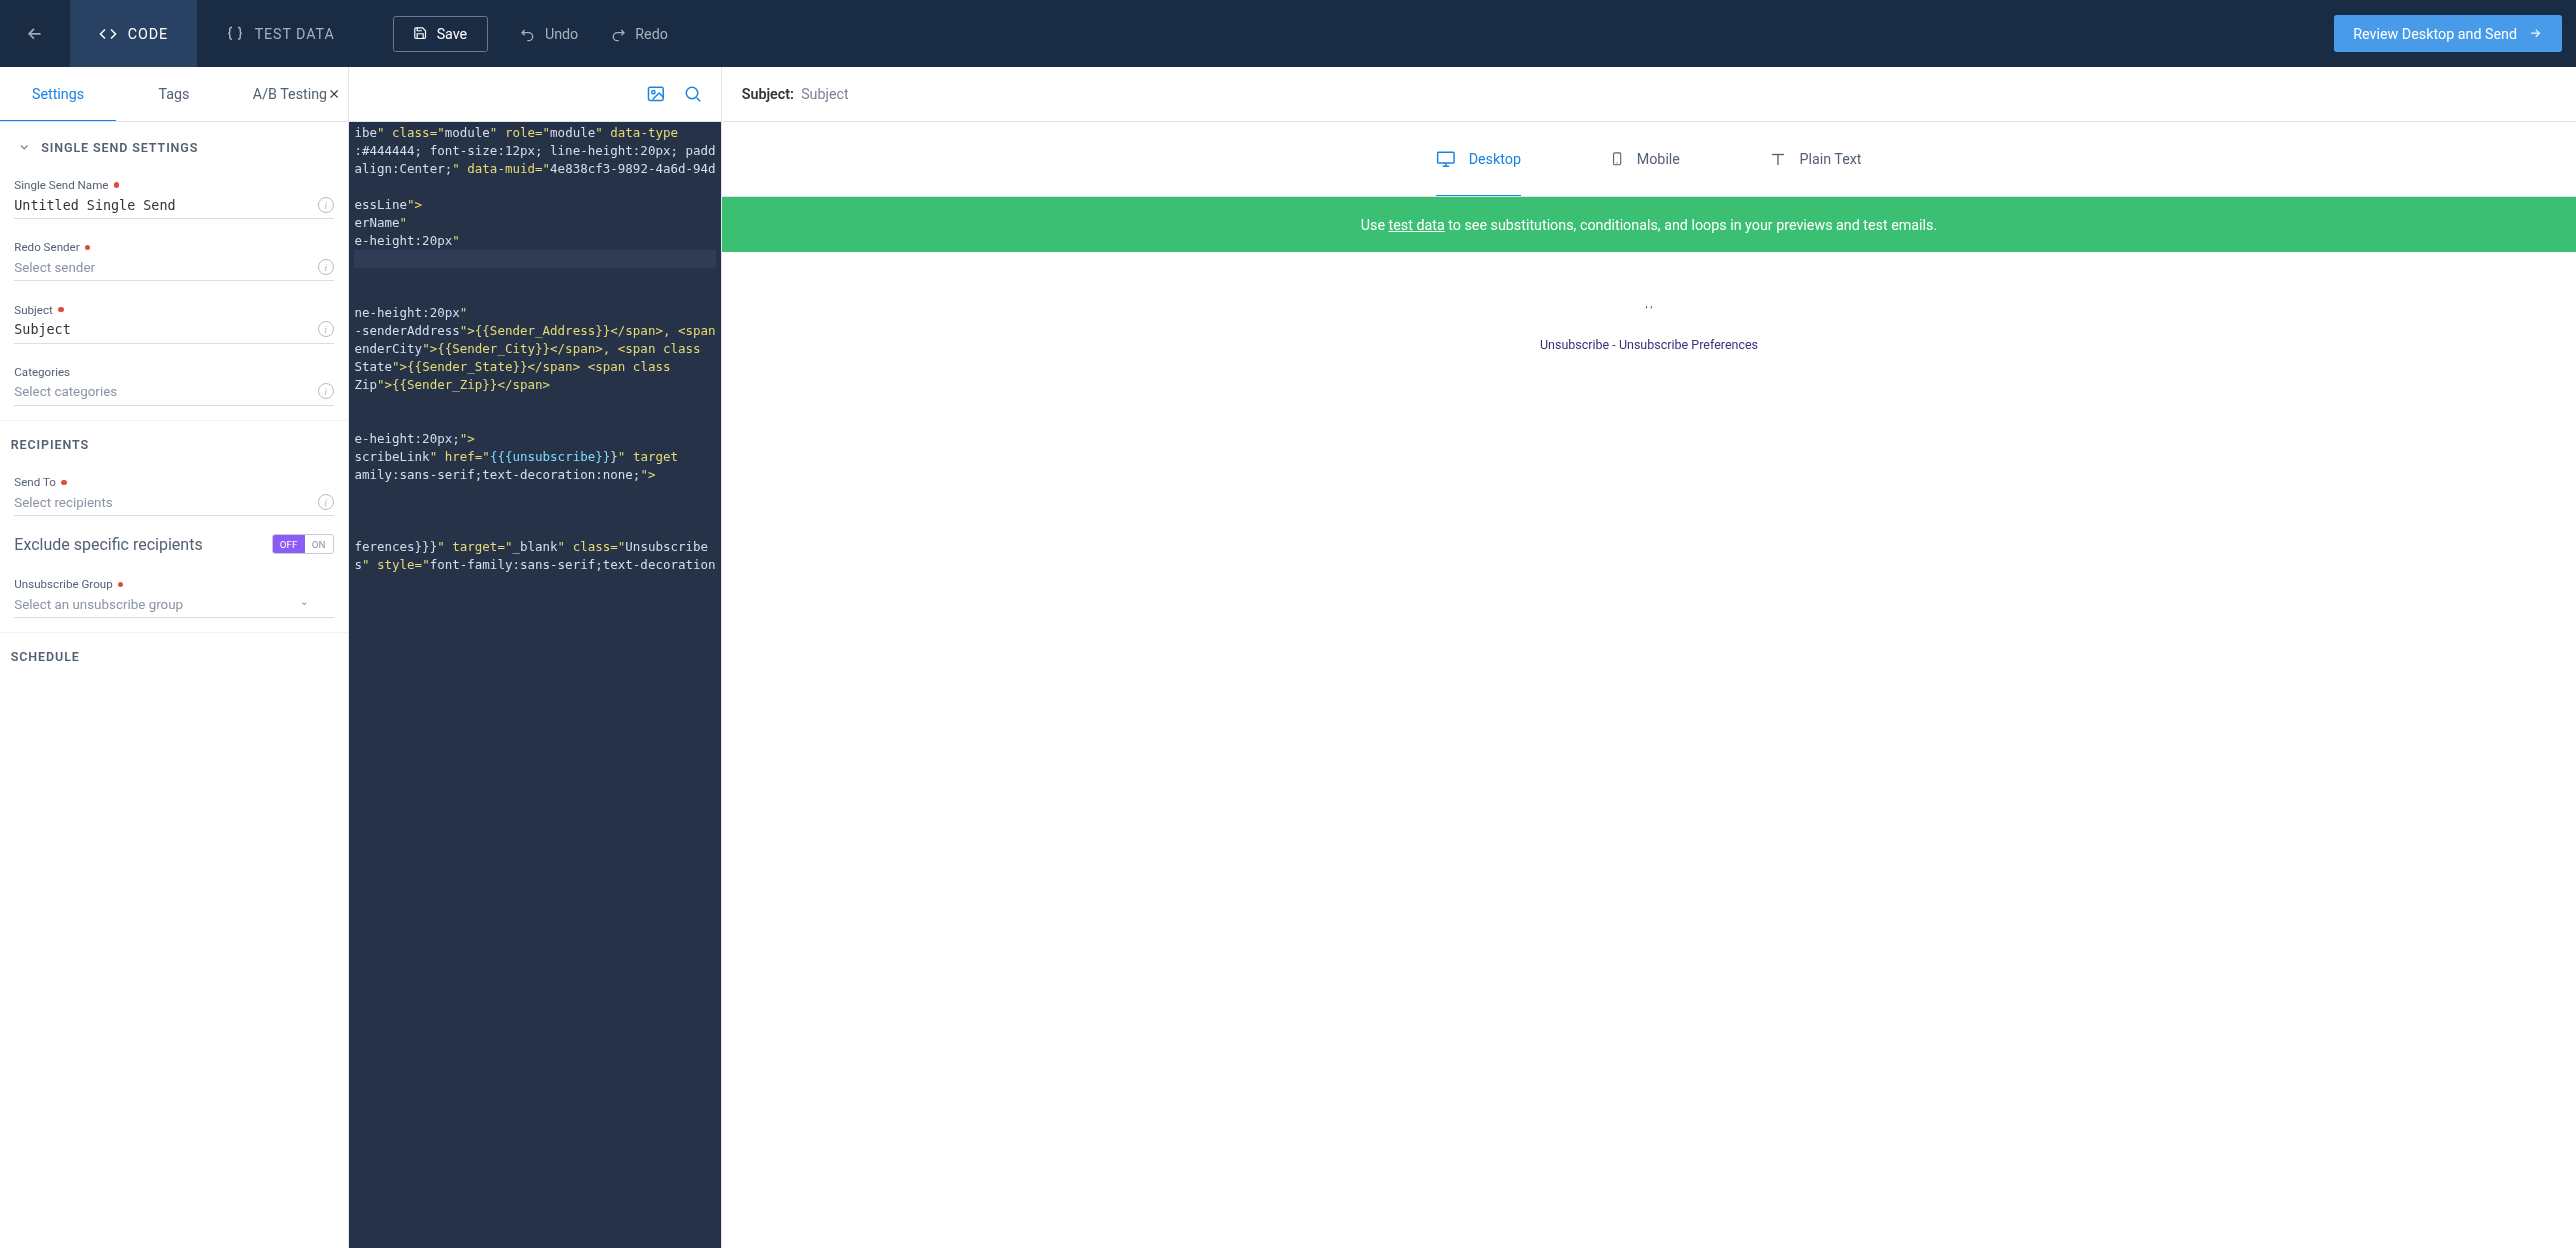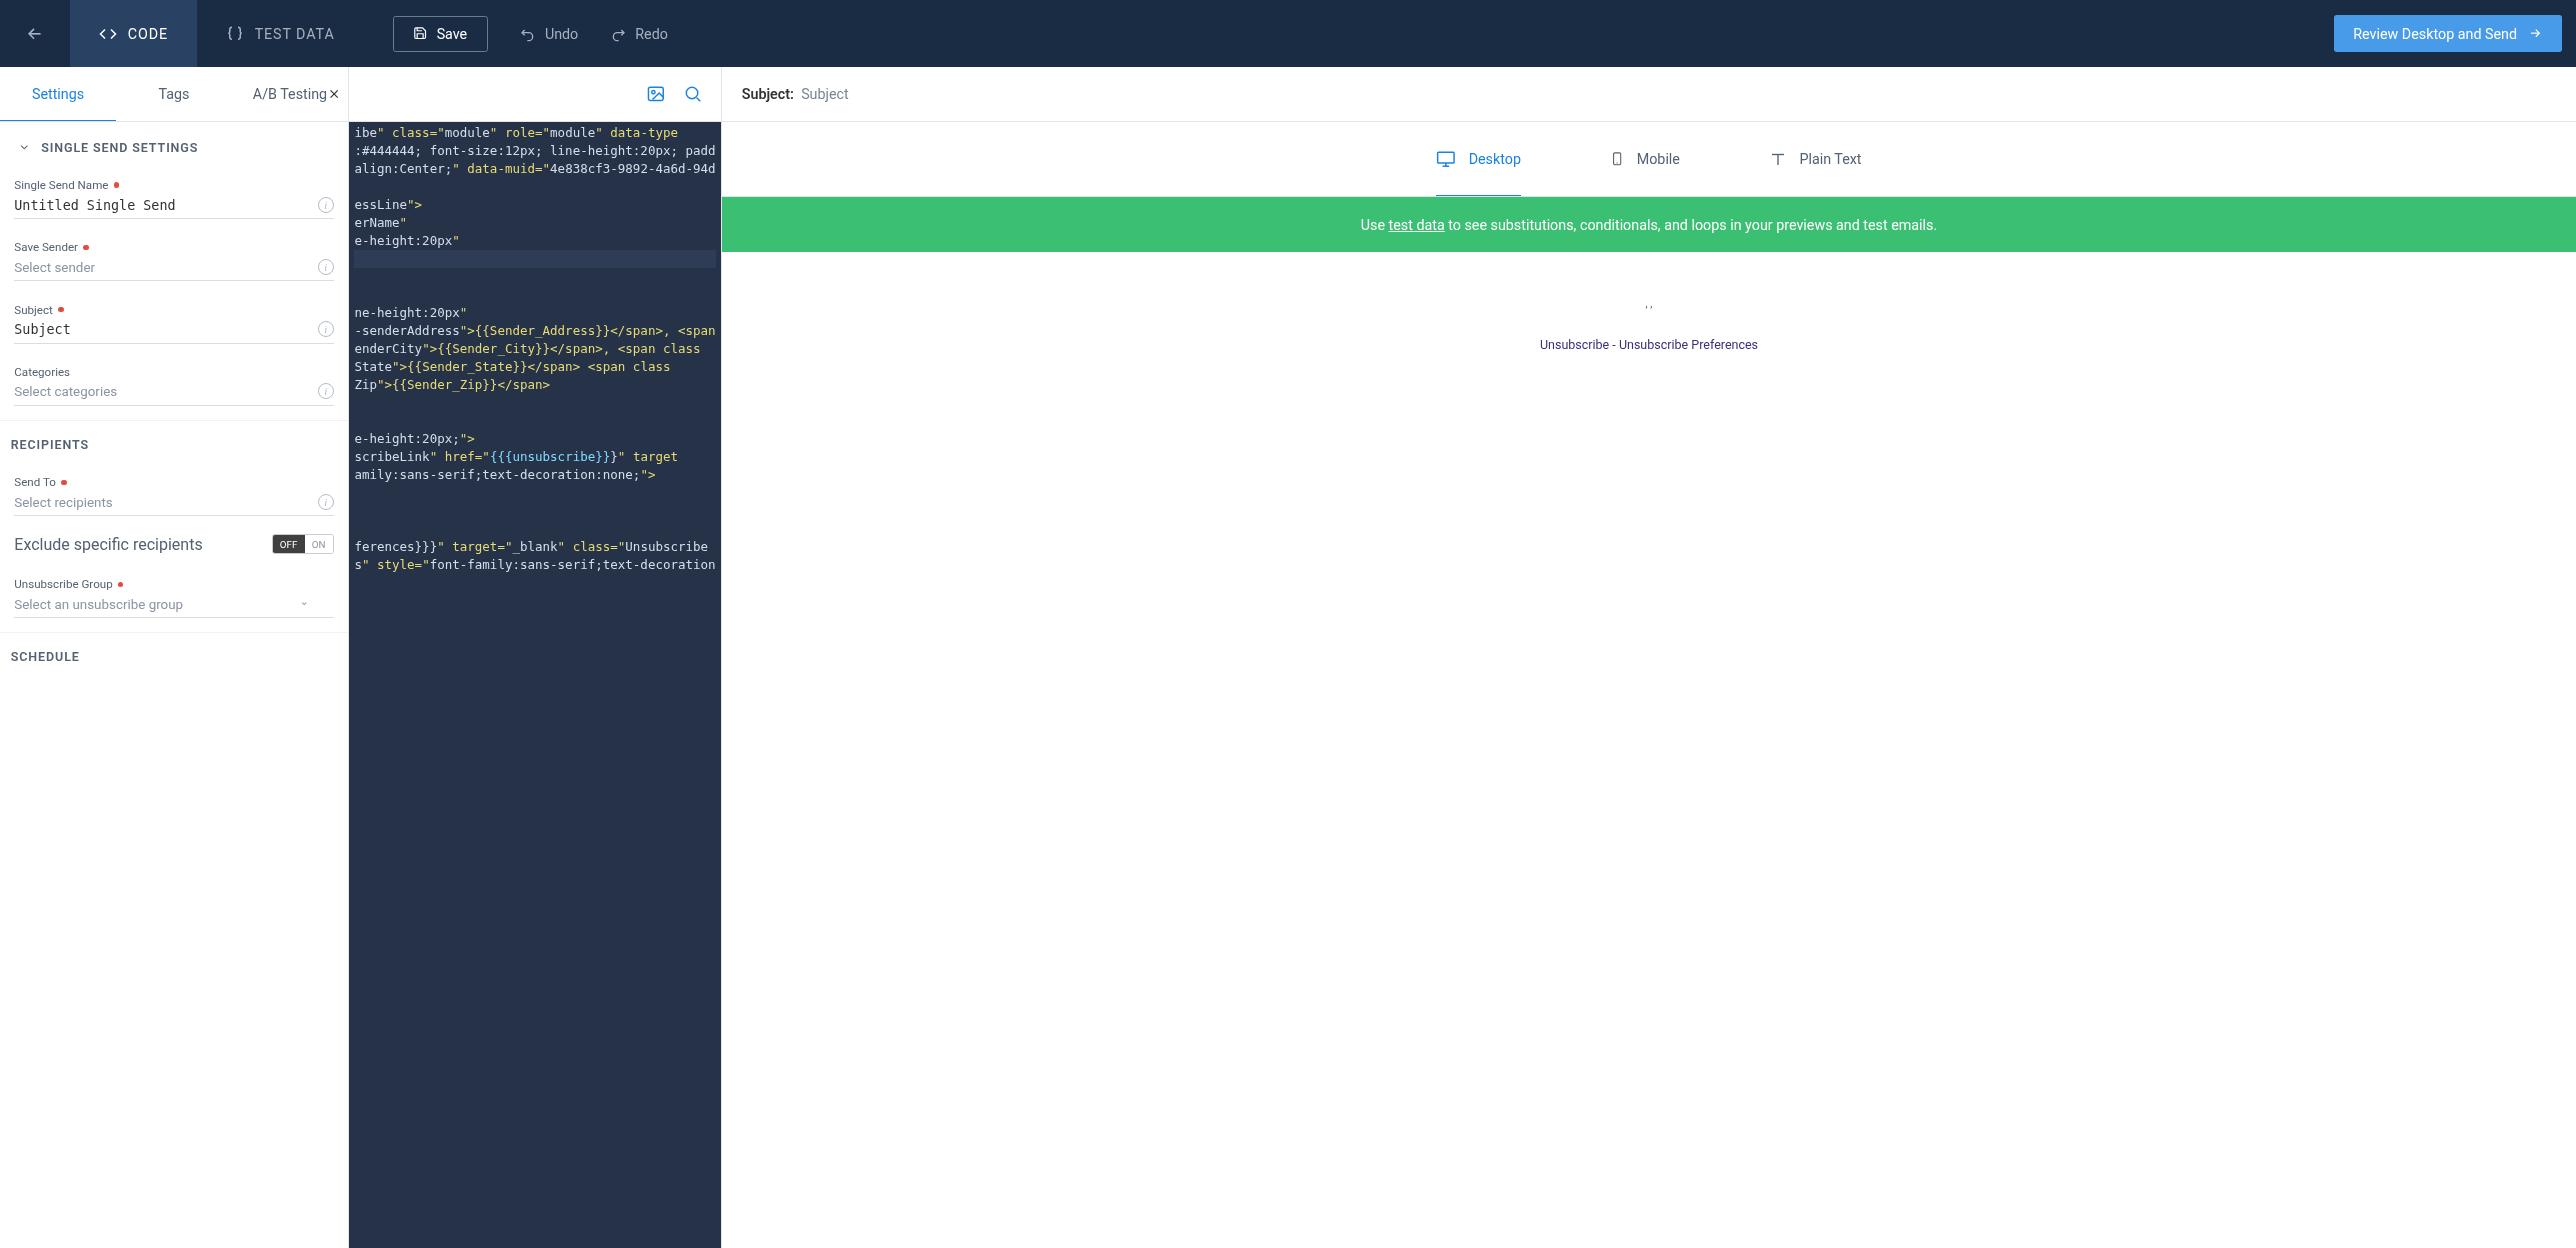--- a/index.html
+++ b/index.html
@@ -36,21 +36,21 @@
   .field-label { font-size: 11.6px; color: #546172; display: flex; align-items: center; gap: 5.4px; }
   .req-dot { width: 5.4px; height: 5.4px; border-radius: 50%; background: #e24c3f; display: inline-block; }
   .field-input { width: calc(100% - 27px); border: none; outline: none; font-size: 13.4px; padding: 5.4px 0 3.6px 0; font-family: ui-monospace, Menlo, monospace; color: #333; background: transparent; }
   .field-input.placeholder { color: #8a94a3; font-family: inherit; }
   .info-icon { position: absolute; right: 0; bottom: 5.4px; width: 16px; height: 16px; border: 1.3px solid #b5bcc6; border-radius: 50%; display: flex; align-items: center; justify-content: center; font-size: 10.7px; color: #b5bcc6; font-style: italic; font-family: Georgia, serif; cursor: pointer; }
   .select-caret { position: absolute; right: 25px; bottom: 9px; color: #8a94a3; font-size: 10.7px; }
 
   .toggle-row { display: flex; align-items: center; justify-content: space-between; padding: 3.6px 14.3px 16px 14.3px; }
   .toggle { display: inline-flex; border: 0.9px solid #c7ccd4; border-radius: 2.7px; overflow: hidden; font-size: 9.8px; }
   .toggle span { padding: 3.6px 7.2px; cursor: pointer; }
-  .toggle .off { background: #404040; color: #fff; }
+  .toggle .off { background: #8b5cf6; color: #fff; }
   .toggle .on { background: #fff; color: #8a94a3; }
 
   
   .code-panel { width: 372px; background: #263248; position: relative; display: flex; flex-direction: column; }
   .code-toolbar { height: 55px; background: #fff; border-bottom: 0.9px solid #e0e4e9; display: flex; align-items: center; justify-content: flex-end; gap: 18px; padding-right: 18px; }
   .code-toolbar .icon-btn { color: #1a82e2; cursor: pointer; display: inline-flex; }
   .code-body { flex: 1; overflow: hidden; font-family: ui-monospace, Menlo, Consolas, monospace; font-size: 12.5px; line-height: 18px; color: #d6deeb; padding: 1.8px 5.4px; white-space: pre; }
   .code-body .line { height: 18px; overflow: hidden; }
   .hl { background: #2f3c55; display: block; }
   .t-blue { color: #7fdbff; }
@@ -166,21 +166,21 @@
           <div class="field-label">
               <span>Single Send Name</span>
               <span class="req-dot"></span>
             </div>
           <input class="field-input" value="Untitled Single Send" style="">
           <div class="info-icon">i</div>
         </div>
 
         <div class="field">
           <div class="field-label">
-              <span>Save Sender</span>
+              <span>Redo Sender</span>
               <span class="req-dot"></span>
             </div>
           <div class="field-input placeholder">Select sender</div>
           <div class="info-icon">i</div>
         </div>
 
         <div class="field">
           <div class="field-label">
               <span>Subject</span>
               <span class="req-dot"></span>

